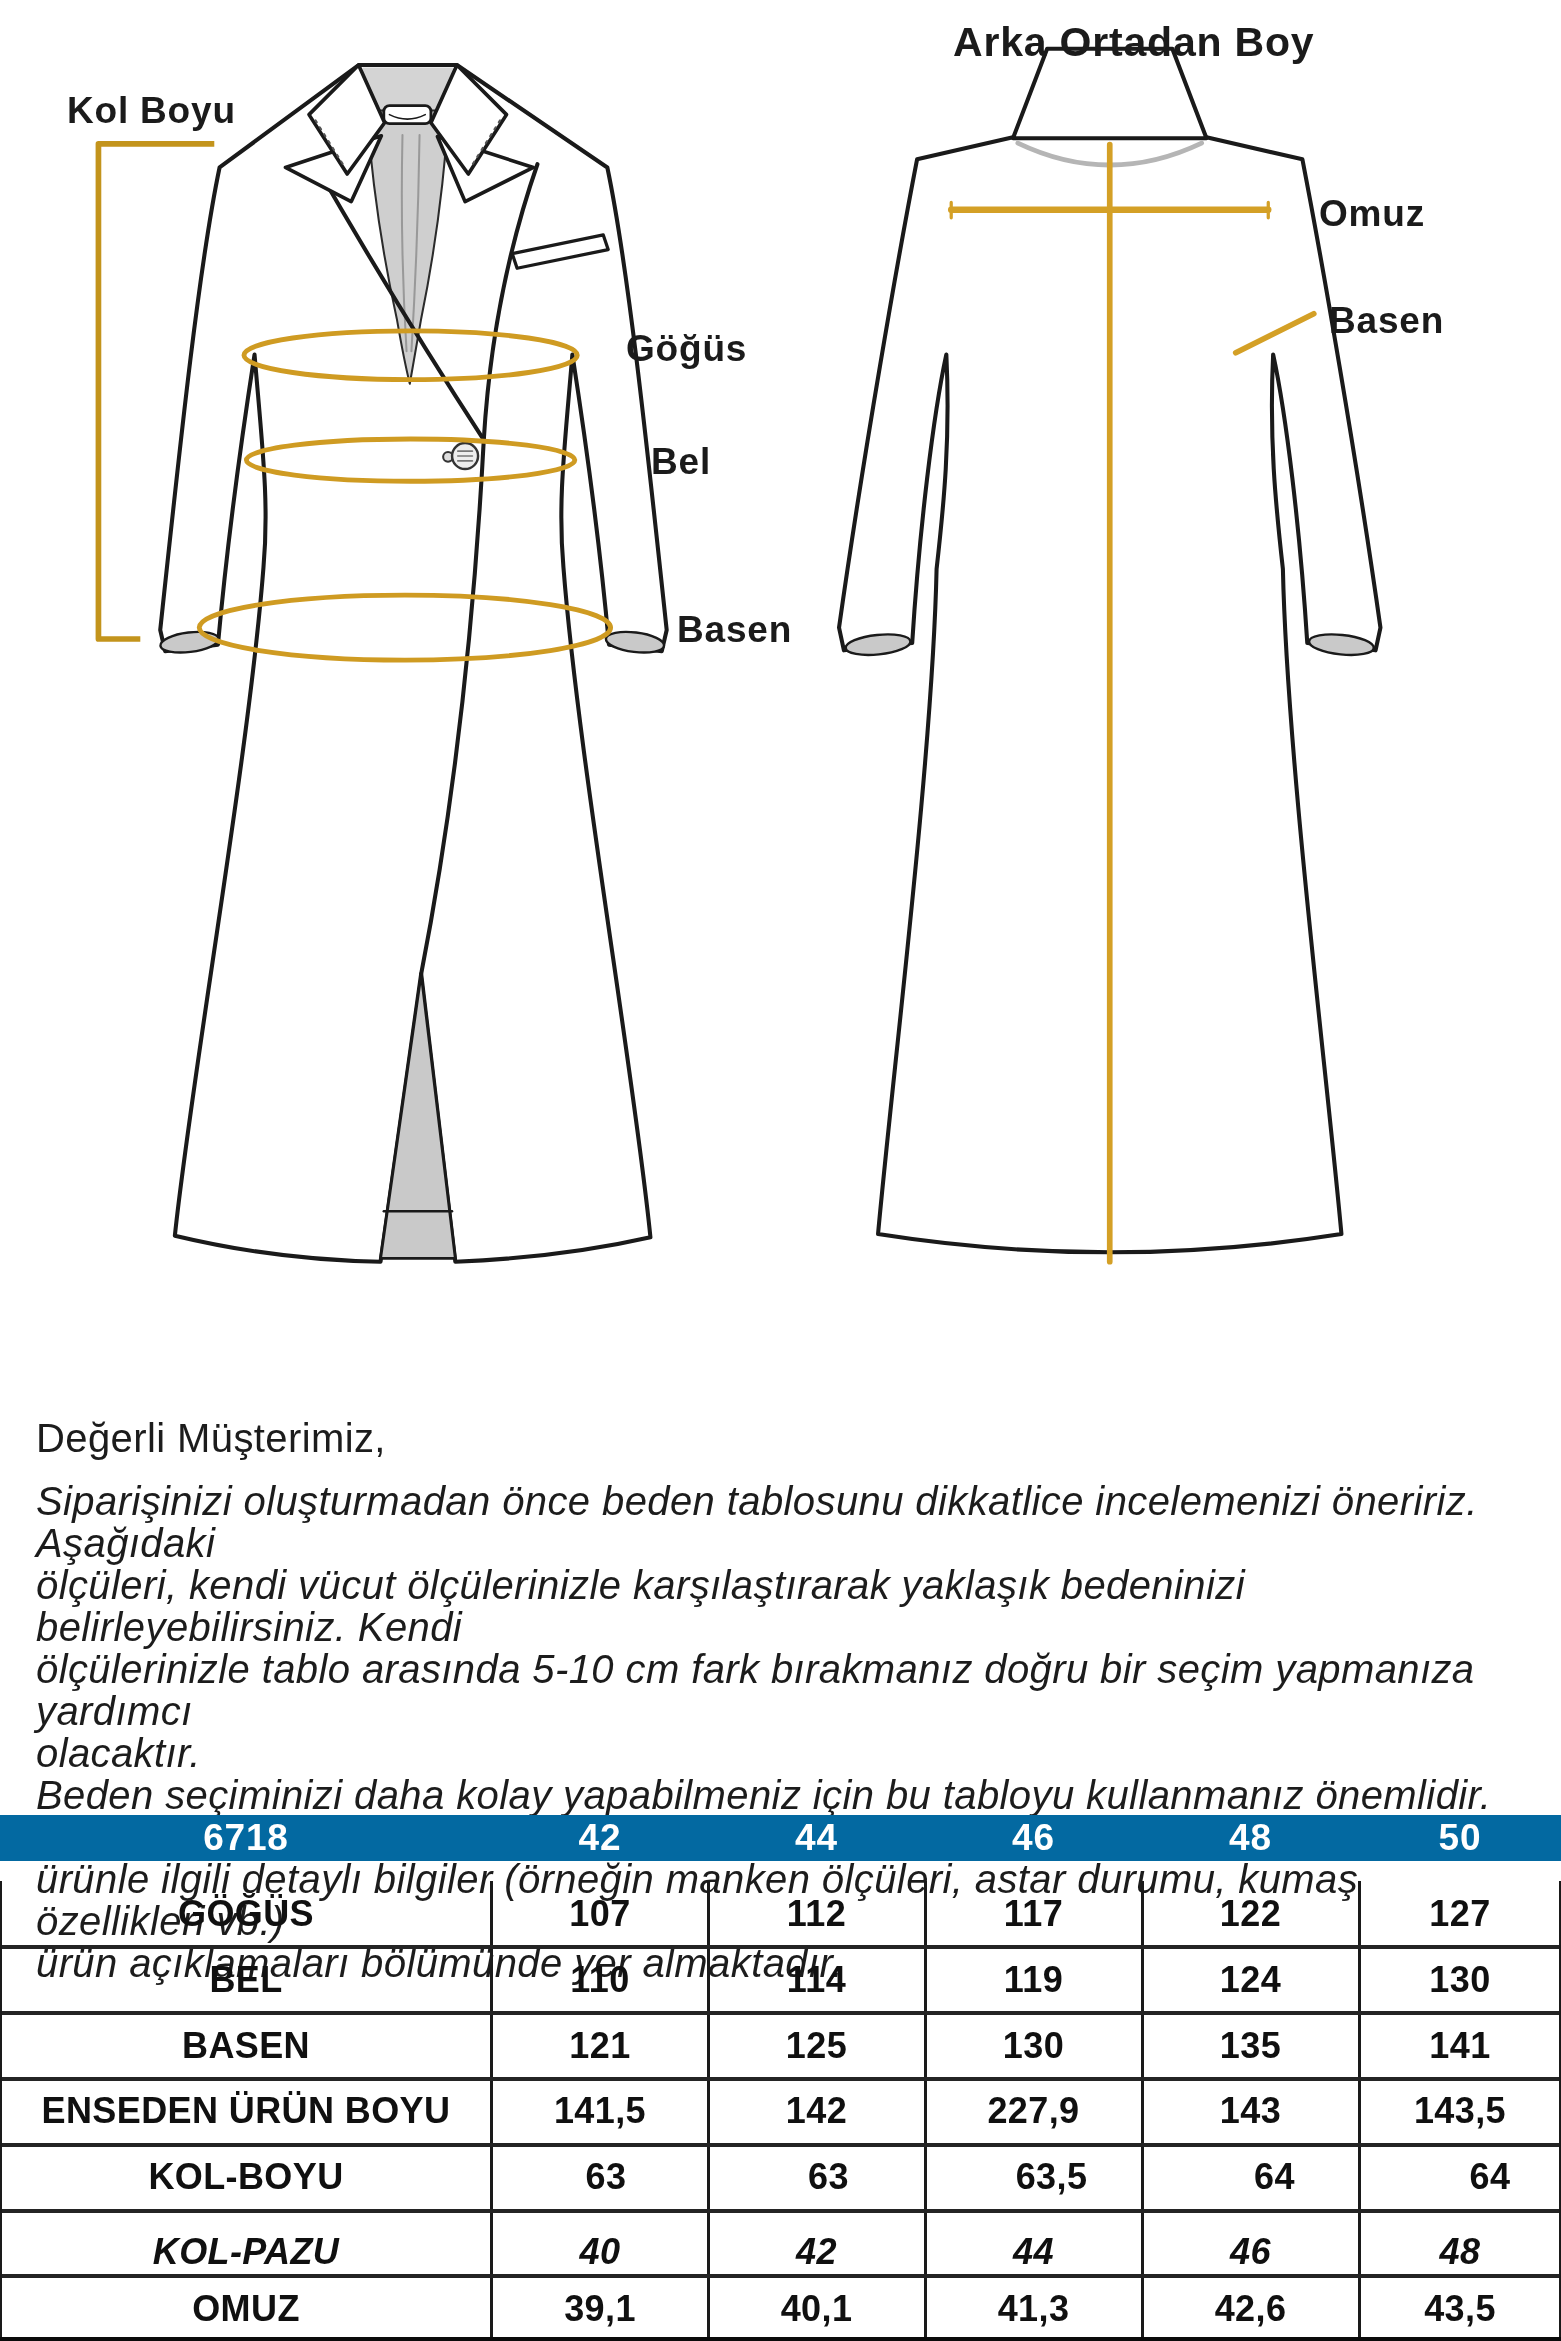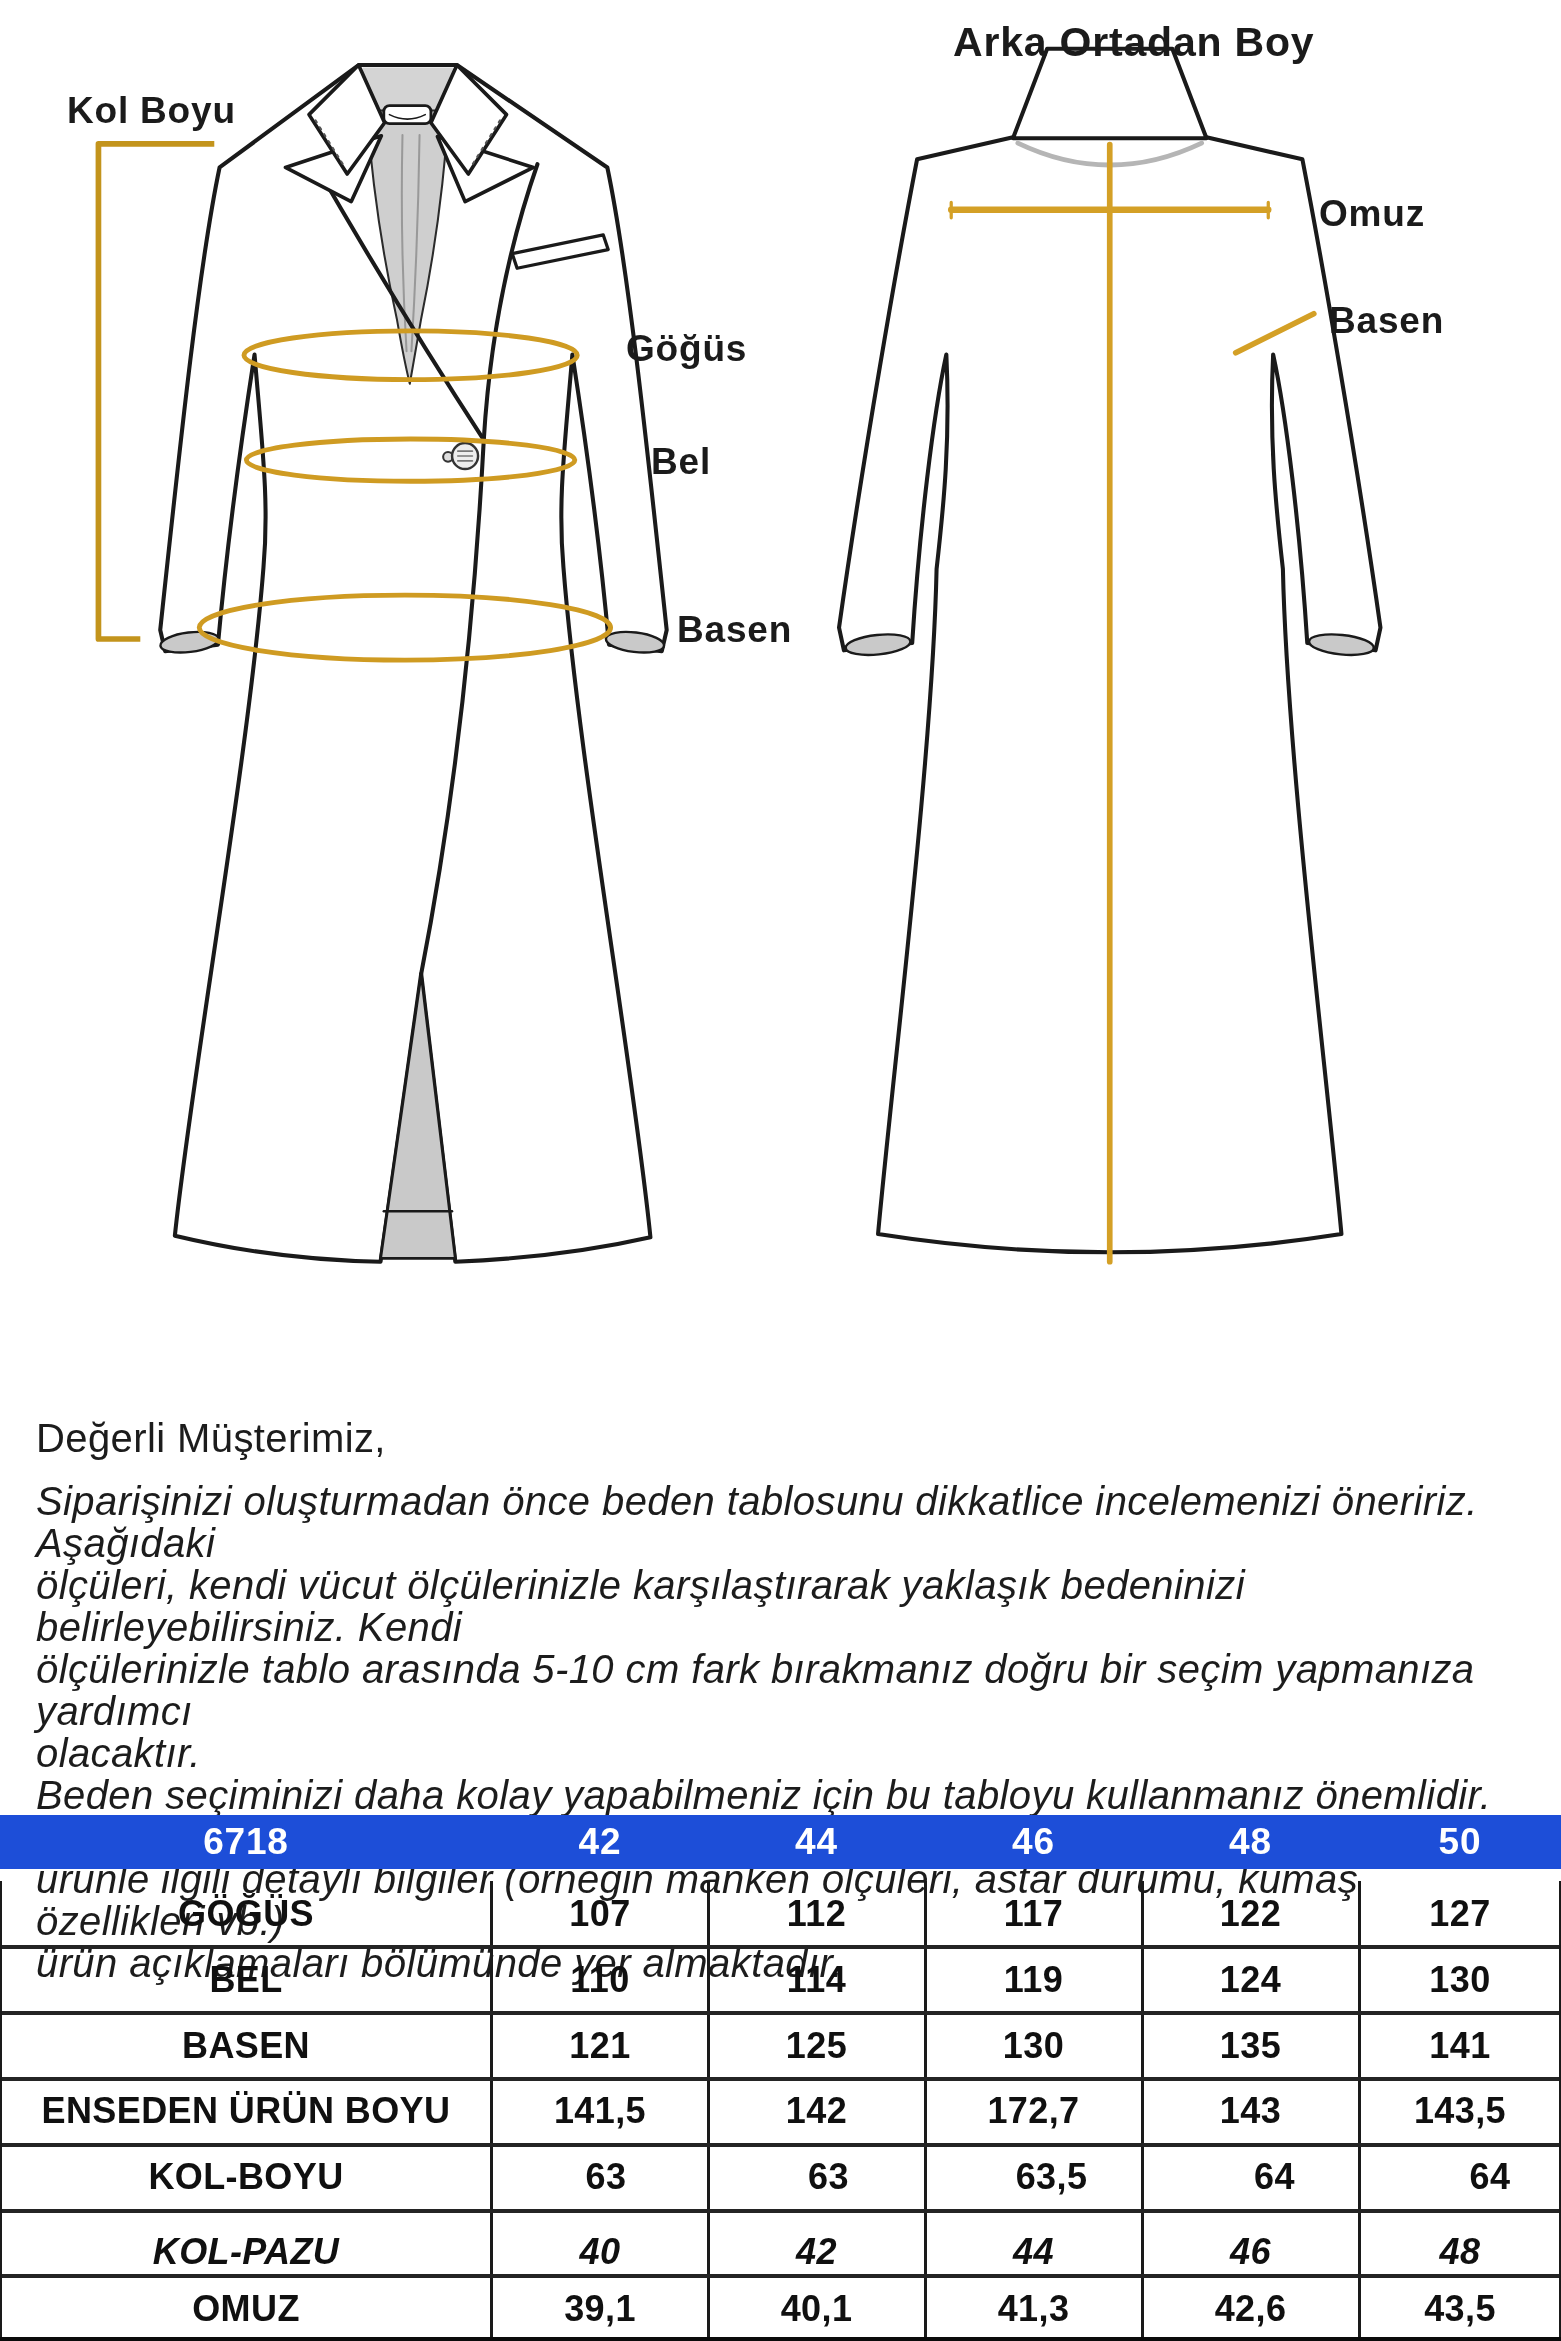--- a/index.html
+++ b/index.html
@@ -18,21 +18,21 @@
   
   .intro{
     position:absolute;left:36px;top:1417px;width:1488px;
     font-size:40px;line-height:42px;letter-spacing:0.4px;color:#1c1c1c;font-weight:500;
   }
   .intro-greeting{margin:0 0 21px 0;}
   .intro-body{white-space:pre-line;font-style:italic;}
   
   .size-table{position:absolute;left:0;top:1815px;width:1561px;height:527px;}
   .st-header{
-    position:absolute;left:0;top:0;width:1561px;height:54px;background:#1d4ed8;
+    position:absolute;left:0;top:0;width:1561px;height:46px;background:#0369a1;
     display:grid;grid-template-columns:492px 216px 217px 217px 217px 202px;
   }
   .st-hcell{
     display:flex;align-items:center;justify-content:center;
     color:#ffffff;font-weight:700;font-size:37px;letter-spacing:0.8px;
   }
   .st-row{
     position:absolute;left:0;width:1561px;height:66px;
     display:grid;grid-template-columns:492px 216px 217px 217px 217px 202px;
   }
@@ -176,21 +176,21 @@
     <div class="st-cell">121</div>
     <div class="st-cell">125</div>
     <div class="st-cell">130</div>
     <div class="st-cell">135</div>
     <div class="st-cell">141</div>
   </div>
   <div class="st-row" style="top:263px;">
     <div class="st-cell">ENSEDEN ÜRÜN BOYU</div>
     <div class="st-cell">141,5</div>
     <div class="st-cell">142</div>
-    <div class="st-cell">172,7</div>
+    <div class="st-cell">227,9</div>
     <div class="st-cell">143</div>
     <div class="st-cell">143,5</div>
   </div>
   <div class="st-row" style="top:329px;gap:6px;">
     <div class="st-cell">KOL-BOYU</div>
     <div class="st-cell">63</div>
     <div class="st-cell">63</div>
     <div class="st-cell">63,5</div>
     <div class="st-cell">64</div>
     <div class="st-cell">64</div>

